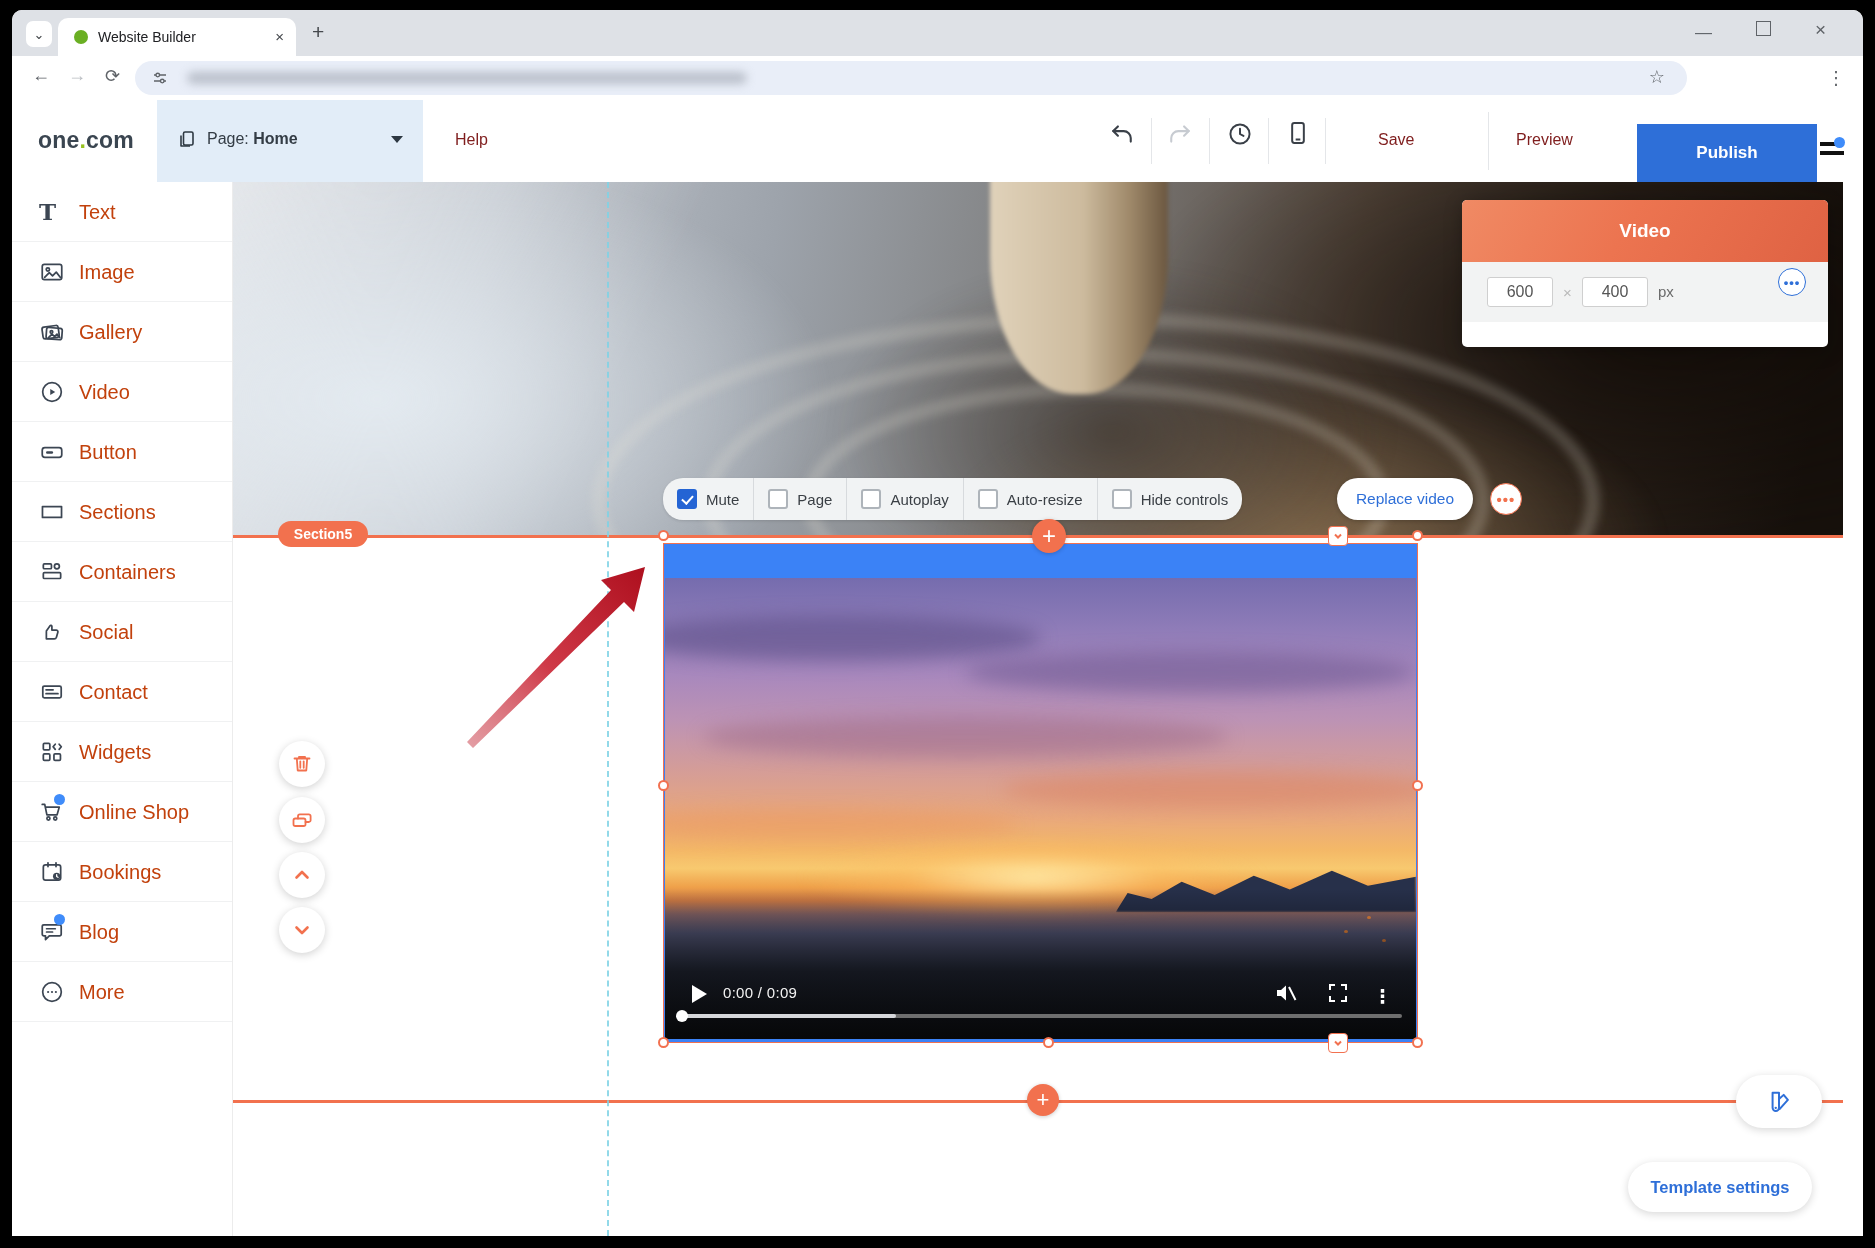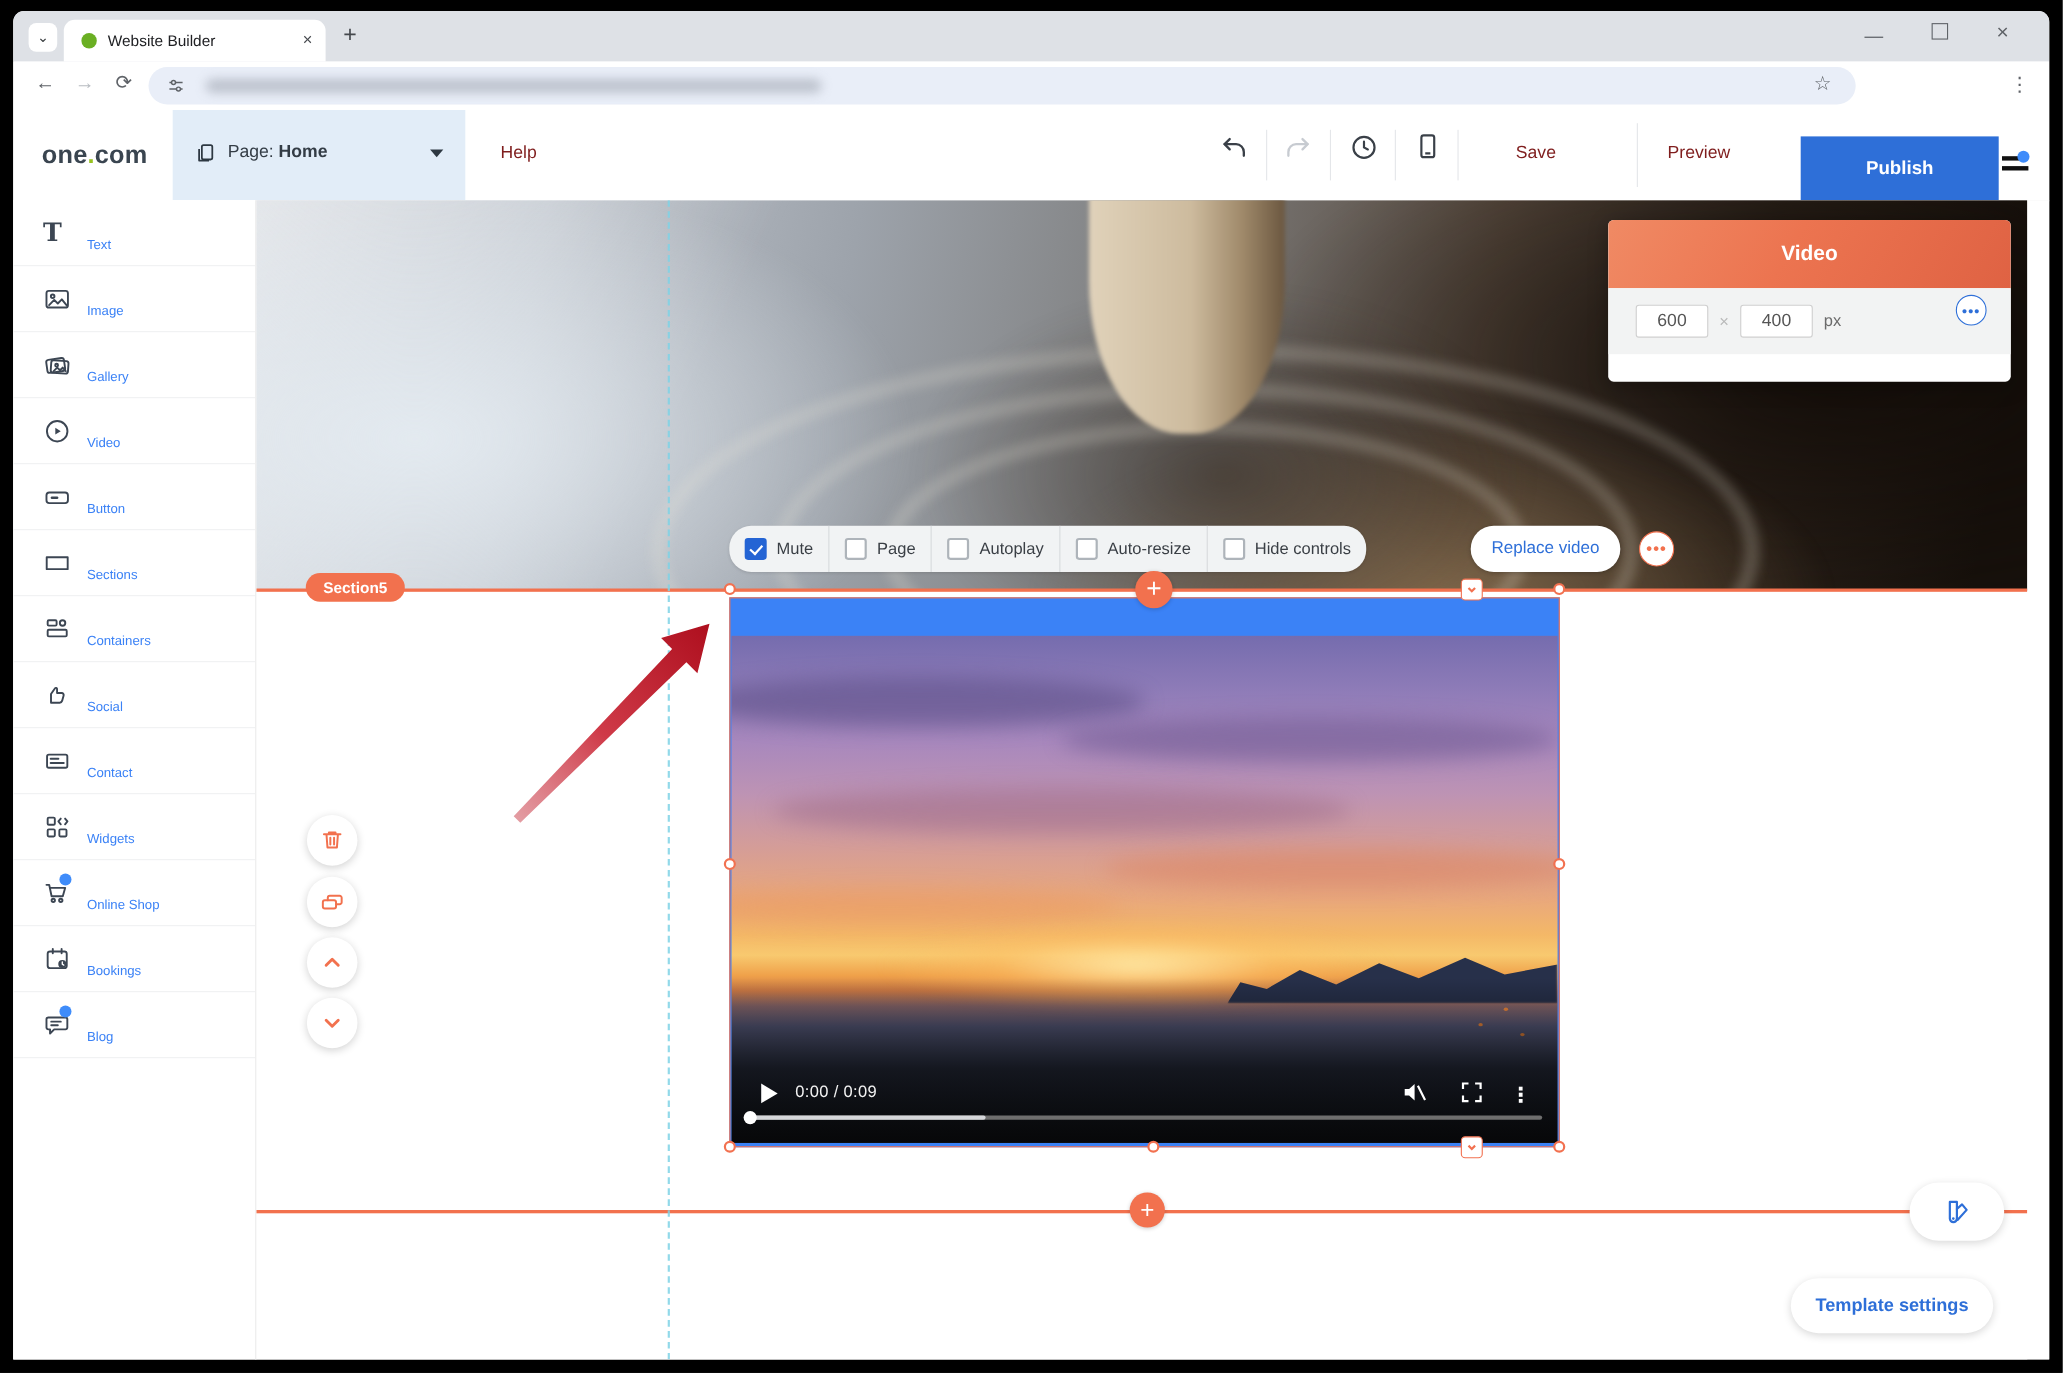--- a/index.html
+++ b/index.html
@@ -33,21 +33,21 @@
     font-size:17px;font-weight:700;display:flex;align-items:center;justify-content:center;}
   .hammenu{position:absolute;left:1808px;top:42px;width:26px;height:16px;}
   .hammenu .b1{position:absolute;left:0;top:0;width:16px;height:3.5px;background:#111;}
   .hammenu .b2{position:absolute;left:0;top:9px;width:24px;height:3.5px;background:#111;}
   .hammenu .dt{position:absolute;left:14px;top:-5px;width:11px;height:11px;border-radius:50%;background:#3f8cfa;}
   
   #canvas{position:absolute;left:0;top:172px;width:1851px;height:1054px;background:#fff;}
   #sidebar{position:absolute;left:0;top:0;width:220px;height:1054px;background:#fff;border-right:1px solid #ececec;z-index:8;}
   .srow{position:relative;width:220px;height:59px;border-bottom:1px solid #f0f1f2;}
   .srow .sic{position:absolute;left:27px;top:17px;width:26px;height:26px;color:#3c4653;}
-  .srow .slb{position:absolute;left:67px;top:33px;font-size:12px;color:#3b82f6;}
+  .srow .slb{position:absolute;left:67px;top:19px;font-size:20px;color:#c2410c;}
   .sic svg{stroke:#3c4653;fill:none;stroke-width:1.6;stroke-linecap:round;stroke-linejoin:round;}
   .badge{position:absolute;left:42px;top:12px;width:11px;height:11px;border-radius:50%;background:#3f8cfa;}
   .ticon{font-family:"DejaVu Serif","Liberation Serif",serif;font-weight:700;font-size:23px;color:#2f3942;line-height:26px;}
   
   #main{position:absolute;left:220px;top:0;width:1611px;height:1054px;background:#fff;overflow:hidden;}
   .guide{position:absolute;top:0;width:0;height:1054px;border-left:2px dashed #7fd3e6;opacity:.85;z-index:3;}
   .secline{position:absolute;left:0;width:1611px;height:3px;background:#f2714e;z-index:2;}
   .secpill{position:absolute;left:46px;top:-14px;width:90px;height:26px;background:#f2714e;border-radius:14px;
     color:#fff;font-size:14px;font-weight:700;display:flex;align-items:center;justify-content:center;z-index:3;}
   .fab{position:absolute;left:47px;width:46px;height:46px;border-radius:50%;background:#fff;
@@ -316,20 +316,29 @@
       </div>
       <div class="srow">
         <span class="sic"><svg width="26" height="26" viewBox="0 0 24 24">
               <path d="M4.5 5.5h14.5a1.5 1.5 0 0 1 1.5 1.5v7a1.5 1.5 0 0 1-1.5 1.5H9.5L6 19v-3.5H4.5A1.5 1.5 0 0 1 3 14V7a1.5 1.5 0 0 1 1.5-1.5z"></path>
               <line x1="7" y1="9" x2="15" y2="9"></line>
               <line x1="7" y1="12" x2="12.5" y2="12"></line>
             </svg></span>
         <span class="badge"></span>
         <span class="slb">Blog</span>
       </div>
+      <div class="srow" style="border-bottom:1px solid #f0f1f2;">
+        <span class="sic"><svg width="26" height="26" viewBox="0 0 24 24">
+              <circle cx="12" cy="12" r="8.6"></circle>
+              <circle cx="8.4" cy="12" r="1" fill="#3c4653" stroke="none"></circle>
+              <circle cx="12" cy="12" r="1" fill="#3c4653" stroke="none"></circle>
+              <circle cx="15.6" cy="12" r="1" fill="#3c4653" stroke="none"></circle>
+            </svg></span>
+        <span class="slb">More</span>
+      </div>
     </div>
 
     <div id="main">
 
       <div id="pottery">
         <div class="play-layer pl4"></div>
         <div class="play-layer pl1"></div>
         <div class="play-layer pl2"></div>
         <div class="play-layer pl3"></div>
         <div class="potshadow"></div>

